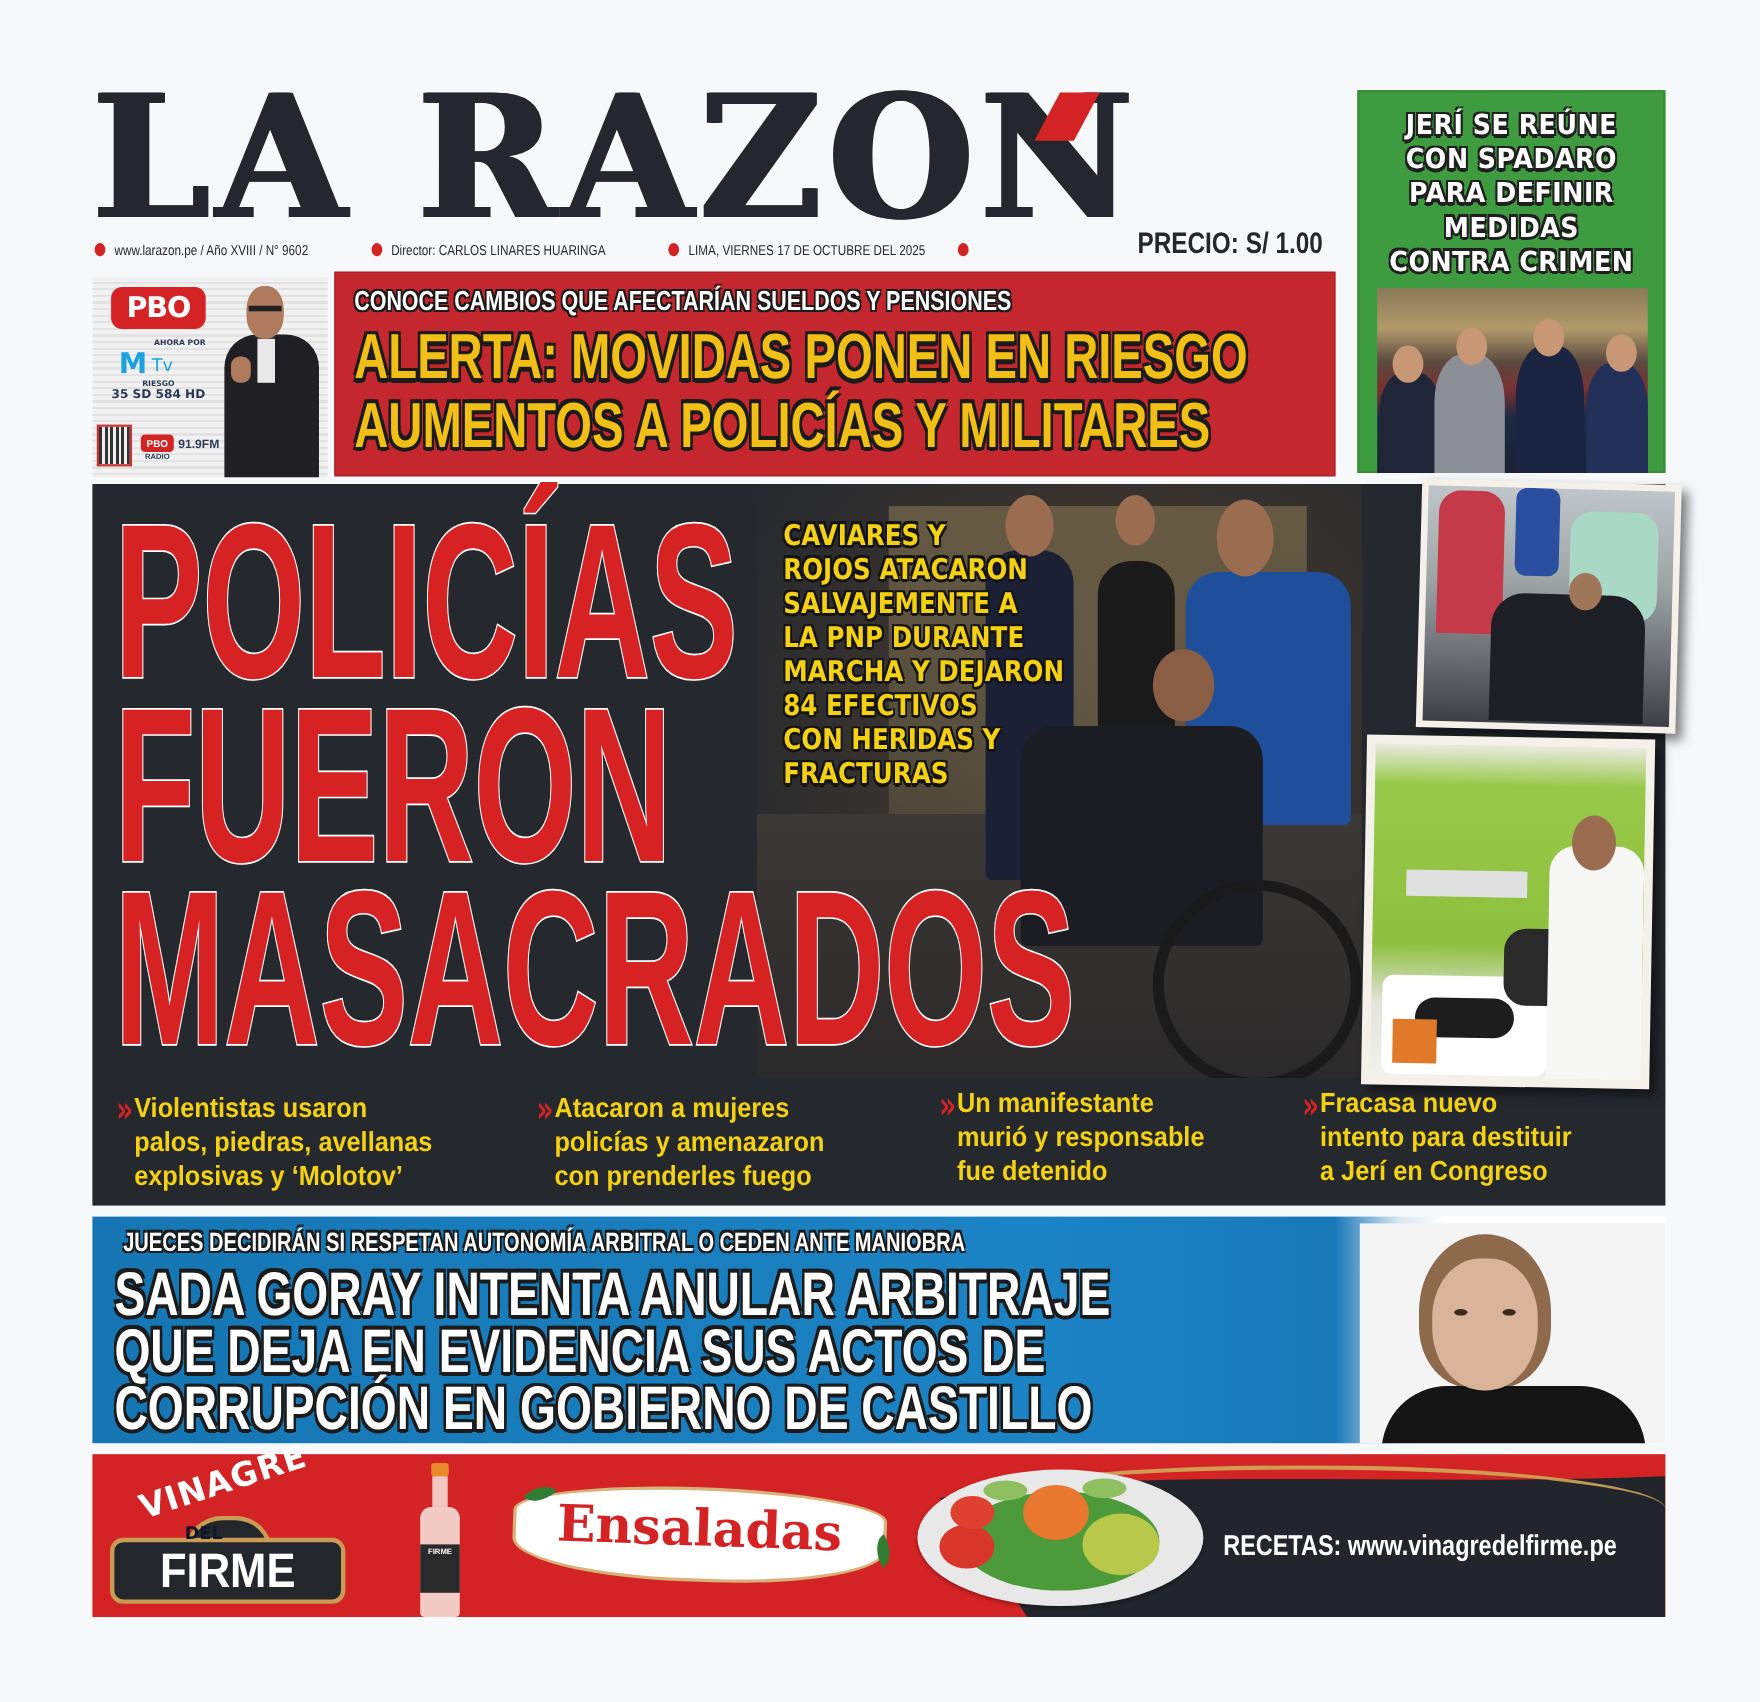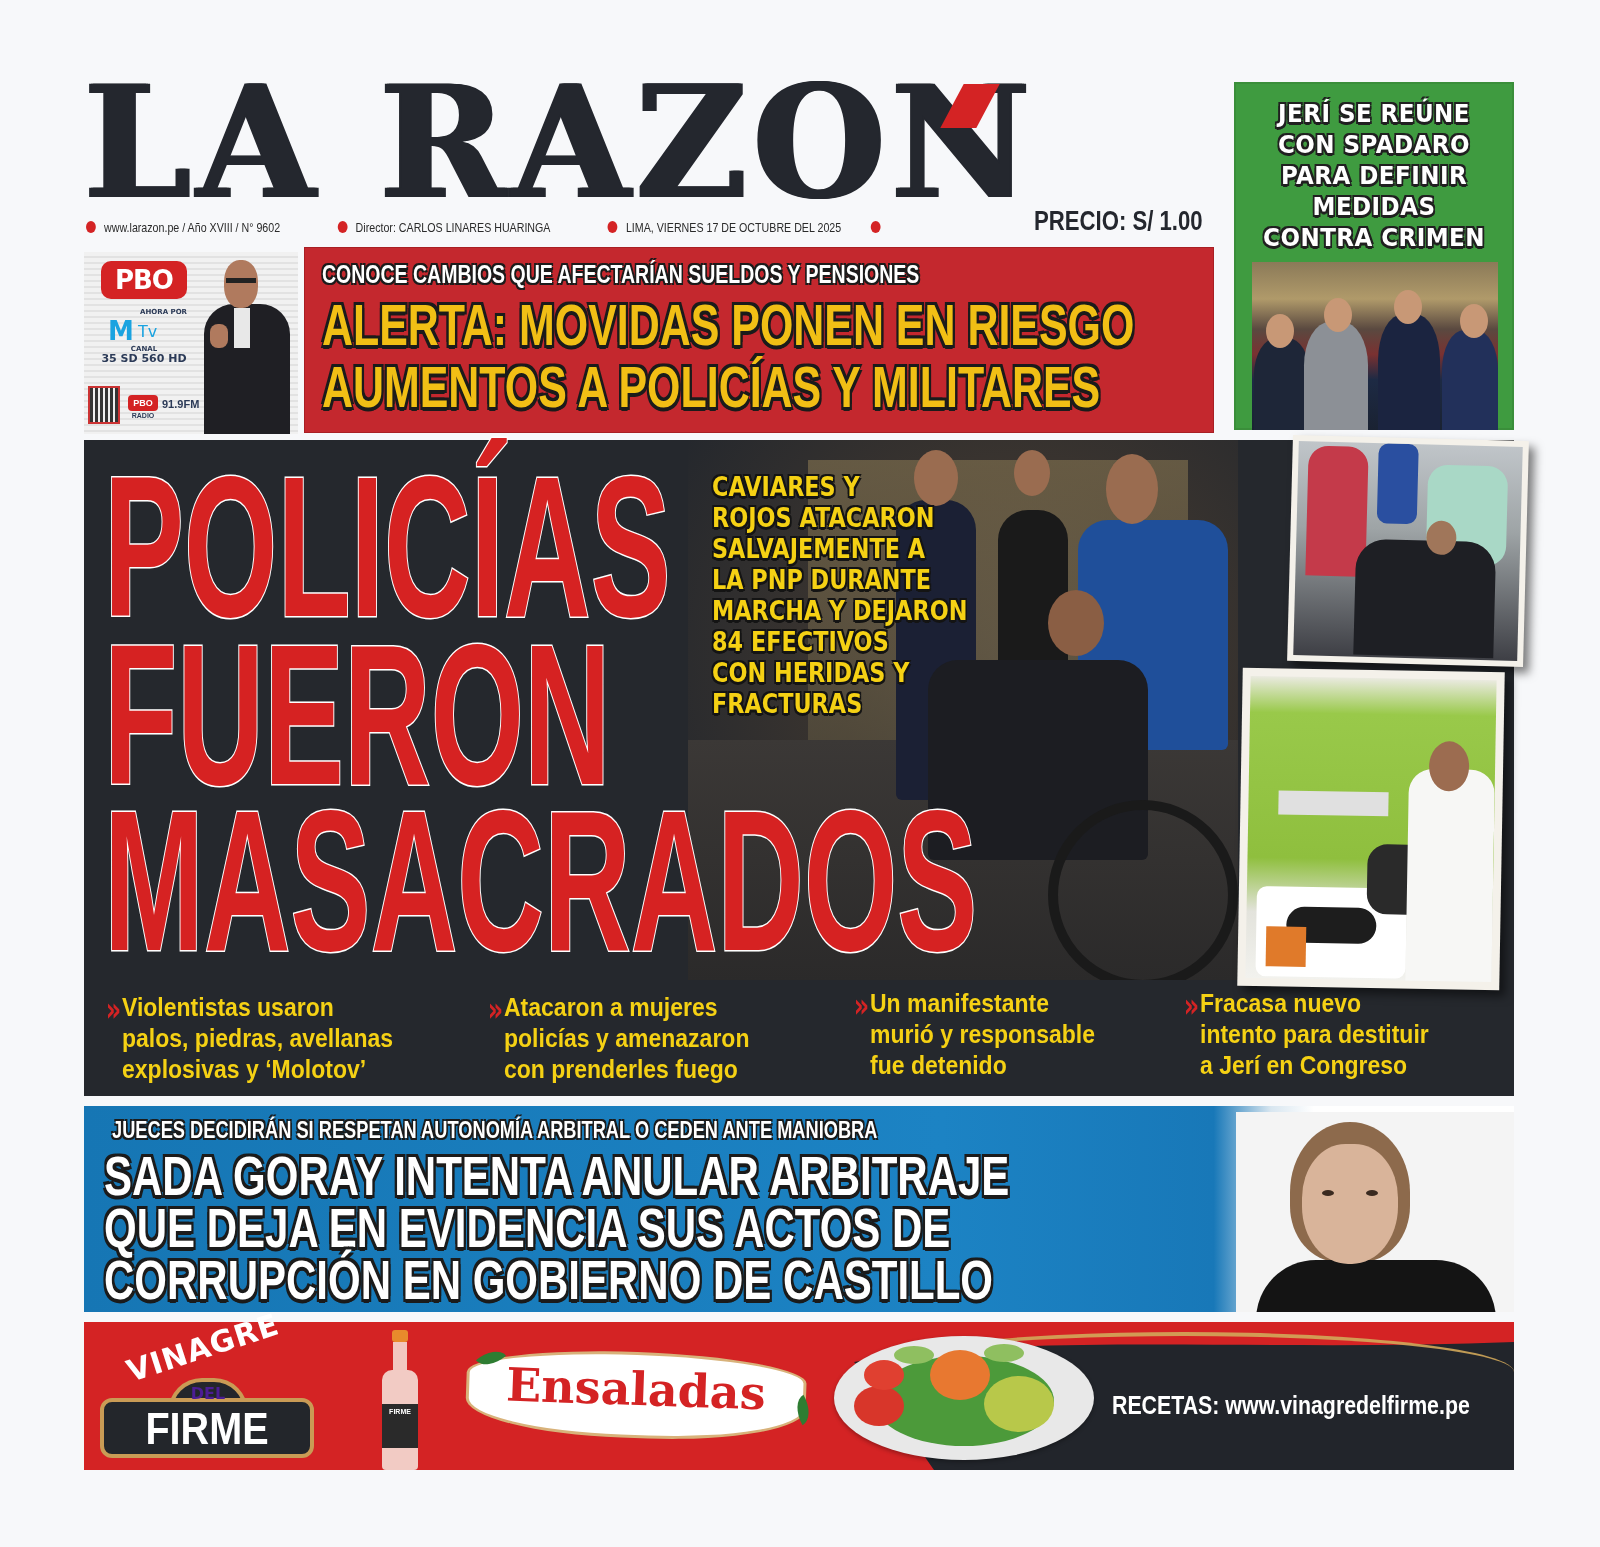--- a/index.html
+++ b/index.html
@@ -202,21 +202,21 @@
     font-size: 30px; color: #ffffff; letter-spacing: 1px; transform: rotate(-18deg);
   }
   .firme-plate {
     left: 100px; top: 1398px; width: 214px; height: 60px; background: #23262b;
     border: 4px solid #c99b55; border-radius: 12px;
   }
   .firme-top {
     left: 168px; top: 1378px; width: 80px; height: 34px; background: #23262b;
     border: 4px solid #c99b55; border-bottom: none; border-radius: 40px 40px 0 0;
   }
-  .del-text { left: 168px; top: 1384px; width: 80px; text-align: center; color: #4c1d95; font-weight: 900; font-size: 16px; font-family: "DejaVu Sans", sans-serif; }
+  .del-text { left: 168px; top: 1384px; width: 80px; color: #0f172a; font-weight: 900; font-size: 16px; font-family: "DejaVu Sans", sans-serif; }
   .firme-text { left: 100px; top: 1404px; width: 214px; text-align: center; color: #fff; font-weight: 700; font-size: 44px; line-height: 50px; font-family: "Liberation Sans", sans-serif; transform: scaleX(0.9); }
 
   .bottle { left: 380px; top: 1330px; width: 40px; height: 140px; }
   .bottle .cap { position: absolute; left: 12px; top: 0; width: 16px; height: 12px; background: #e88a2c; border-radius: 3px; }
   .bottle .neck { position: absolute; left: 13px; top: 12px; width: 14px; height: 30px; background: #f2c6c0; }
   .bottle .glass { position: absolute; left: 2px; top: 40px; width: 36px; height: 100px; background: #f2cbc4; border-radius: 10px 10px 4px 4px; }
   .bottle .label { position: absolute; left: 2px; top: 74px; width: 36px; height: 44px; background: #2a2a2a; }
   .bottle .lbltxt { position: absolute; left: 2px; top: 78px; width: 36px; text-align: center; color: #fff; font-size: 7px; font-weight: 700; }
 
   .ens-ribbon {
@@ -283,22 +283,22 @@
   <div class="gp-head" style="left:142px;top:28px;width:28px;height:34px;"></div>
   <div class="gp-person" style="left:190px;width:56px;height:100px;background:#22305a;"></div>
   <div class="gp-head" style="left:208px;top:42px;width:28px;height:34px;"></div>
 </div>
 
 <div class="abs pbo-box"></div>
 <div class="abs pbo-logo">PBO</div>
 <div class="abs pbo-text pbo-ahora">AHORA POR</div>
 <div class="abs pbo-text pbo-m">M</div>
 <div class="abs pbo-text pbo-tv">Tv</div>
-<div class="abs pbo-text pbo-canal">CANAL</div>
-<div class="abs pbo-text pbo-chan">35 SD  560 HD</div>
+<div class="abs pbo-text pbo-canal">RIESGO</div>
+<div class="abs pbo-text pbo-chan">35 SD  584 HD</div>
 <div class="abs pbo-qr"></div>
 <div class="abs pbo-radio-logo">PBO</div>
 <div class="abs pbo-radio-lbl">RADIO</div>
 <div class="abs pbo-fm">91.9FM</div>
 <div class="abs pbo-man">
   <div class="body"></div>
   <div class="shirt"></div>
   <div class="head"></div>
   <div class="glasses"></div>
   <div class="thumb"></div>

